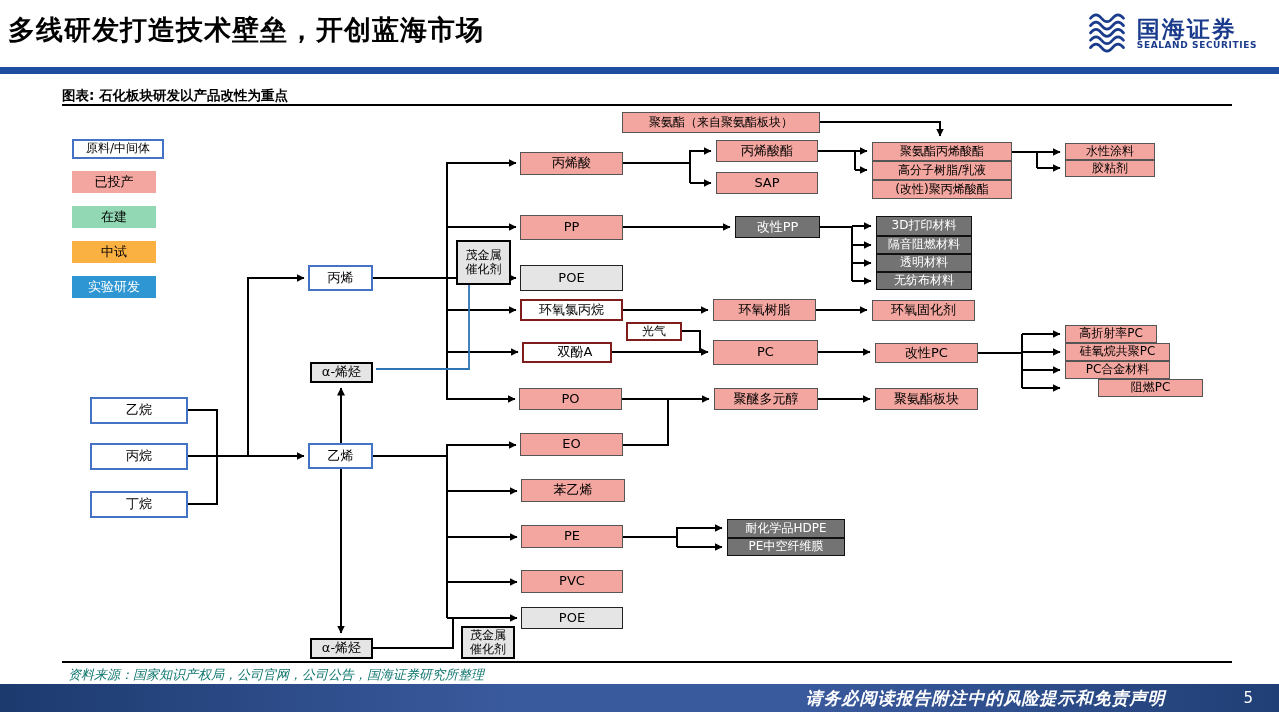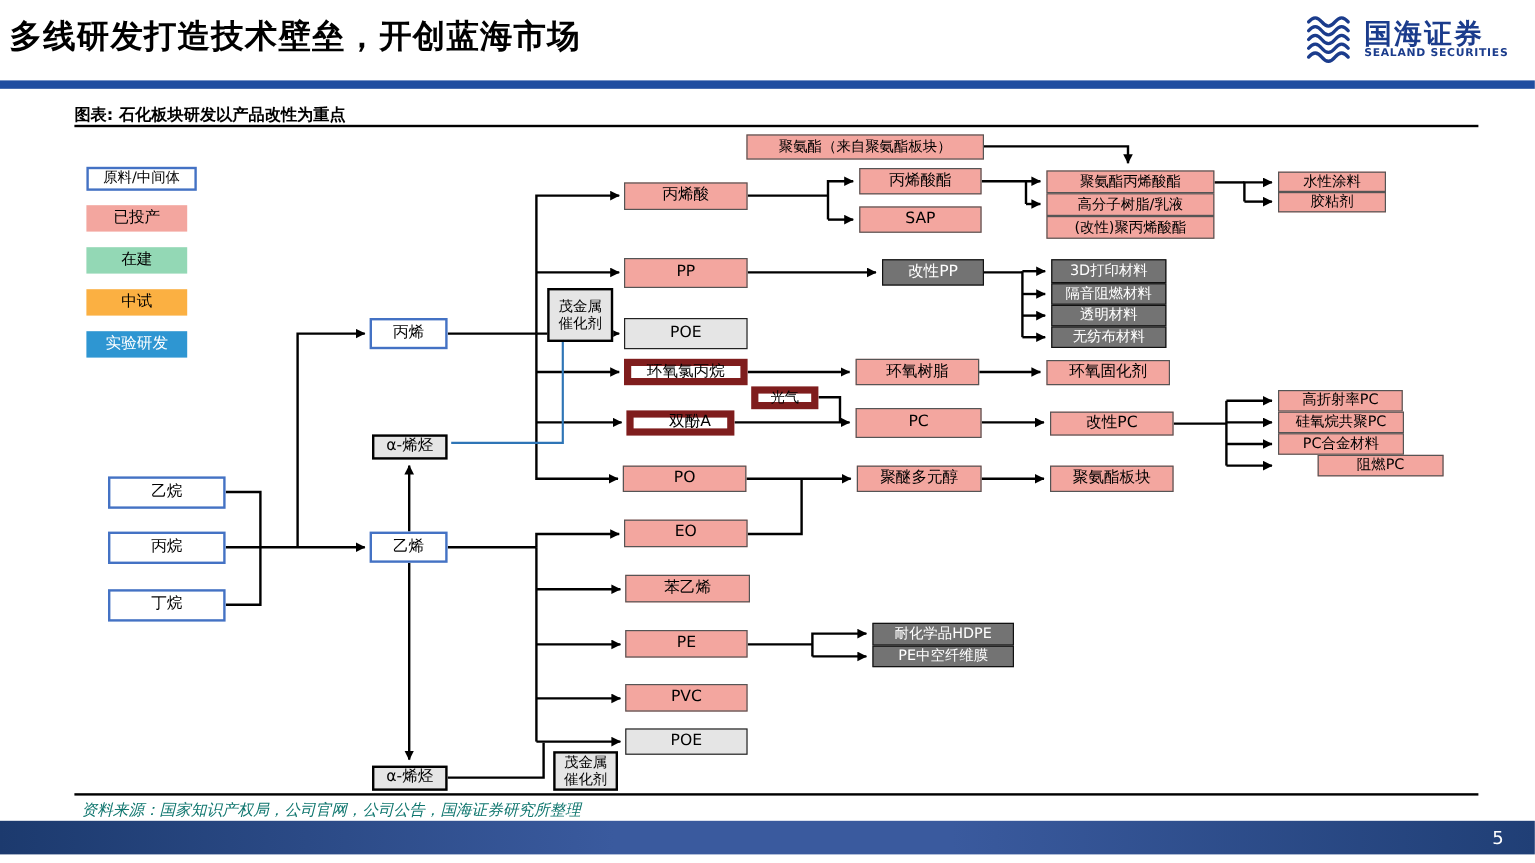--- a/index.html
+++ b/index.html
@@ -29,21 +29,21 @@
   .footer-disclaimer{color:#fff;font-size:17px;font-weight:bold;font-style:italic;letter-spacing:1px;}
   .footer-page{color:#fff;font-size:15px;}
   
   #diagram{position:absolute;left:0;top:0;width:1279px;height:719px;}
   #edges{position:absolute;left:0;top:0;}
   .node{
     position:absolute;box-sizing:border-box;display:flex;align-items:center;justify-content:center;
     text-align:center;font-size:13px;line-height:1.15;white-space:pre-line;color:#000;
   }
   .raw{background:#fff;border:2px solid #4472C4;}
-  .rawl{background:#fff;border:6px solid #7f1d1d;}
+  .rawl{background:#fff;border:2px solid #7f1d1d;}
   .prod{background:#F3A69F;border:1px solid #555;}
   .prodf{background:#F3A69F;}
   .cons{background:#93D8B5;}
   .pilot{background:#e5e5e5;border:1px solid #222;}
   .pilotf{background:#FBB042;}
   .exp{background:#737373;border:1px solid #111;color:#fff;}
   .expf{background:#2E96D2;color:#fff;}
 </style>
 </head>
 <body>
@@ -177,28 +177,29 @@
     <div class="node prod" style="left: 1065px; top: 160px; width: 90px; height: 17px; font-size: 12px;">胶粘剂</div>
     <div class="node exp" style="left: 735px; top: 216px; width: 85px; height: 22px;">改性PP</div>
     <div class="node exp" style="left: 876px; top: 216px; width: 96px; height: 20px; font-size: 12px;">3D打印材料</div>
     <div class="node exp" style="left: 876px; top: 236px; width: 96px; height: 18px; font-size: 12px;">隔音阻燃材料</div>
     <div class="node exp" style="left: 876px; top: 254px; width: 96px; height: 18px; font-size: 12px;">透明材料</div>
     <div class="node exp" style="left: 876px; top: 272px; width: 96px; height: 18px; font-size: 12px;">无纺布材料</div>
     <div class="node prod" style="left: 713px; top: 299px; width: 103px; height: 22px;">环氧树脂</div>
     <div class="node prod" style="left: 872px; top: 300px; width: 103px; height: 21px;">环氧固化剂</div>
     <div class="node prod" style="left: 713px; top: 340px; width: 105px; height: 25px;">PC</div>
     <div class="node prod" style="left: 875px; top: 343px; width: 103px; height: 20px;">改性PC</div>
-    <div class="node prod" style="left: 1065px; top: 325px; width: 104px; height: 18px; font-size: 12px;">高折射率PC</div>
+    <div class="node prod" style="left: 1065px; top: 325px; width: 92px; height: 18px; font-size: 12px;">高折射率PC</div>
     <div class="node prod" style="left: 1065px; top: 343px; width: 105px; height: 18px; font-size: 12px;">硅氧烷共聚PC</div>
     <div class="node prod" style="left: 1065px; top: 361px; width: 105px; height: 18px; font-size: 12px;">PC合金材料</div>
     <div class="node prod" style="left: 1098px; top: 379px; width: 105px; height: 18px; font-size: 12px;">阻燃PC</div>
     <div class="node prod" style="left: 714px; top: 388px; width: 104px; height: 22px;">聚醚多元醇</div>
     <div class="node prod" style="left: 875px; top: 388px; width: 103px; height: 22px;">聚氨酯板块</div>
     <div class="node exp" style="left: 727px; top: 519px; width: 118px; height: 19px; font-size: 12px;">耐化学品HDPE</div>
     <div class="node exp" style="left: 727px; top: 538px; width: 118px; height: 18px; font-size: 12px;">PE中空纤维膜</div>
   </div>
 
 <div class="source-rule"></div>
 <div class="source-line">资料来源：国家知识产权局，公司官网，公司公告，国海证券研究所整理</div>
 
 <div class="footer-bar">
+  <span class="footer-disclaimer">请务必阅读报告附注中的风险提示和免责声明</span>
   <span class="footer-page">5</span>
 </div>
 
 </body></html>

